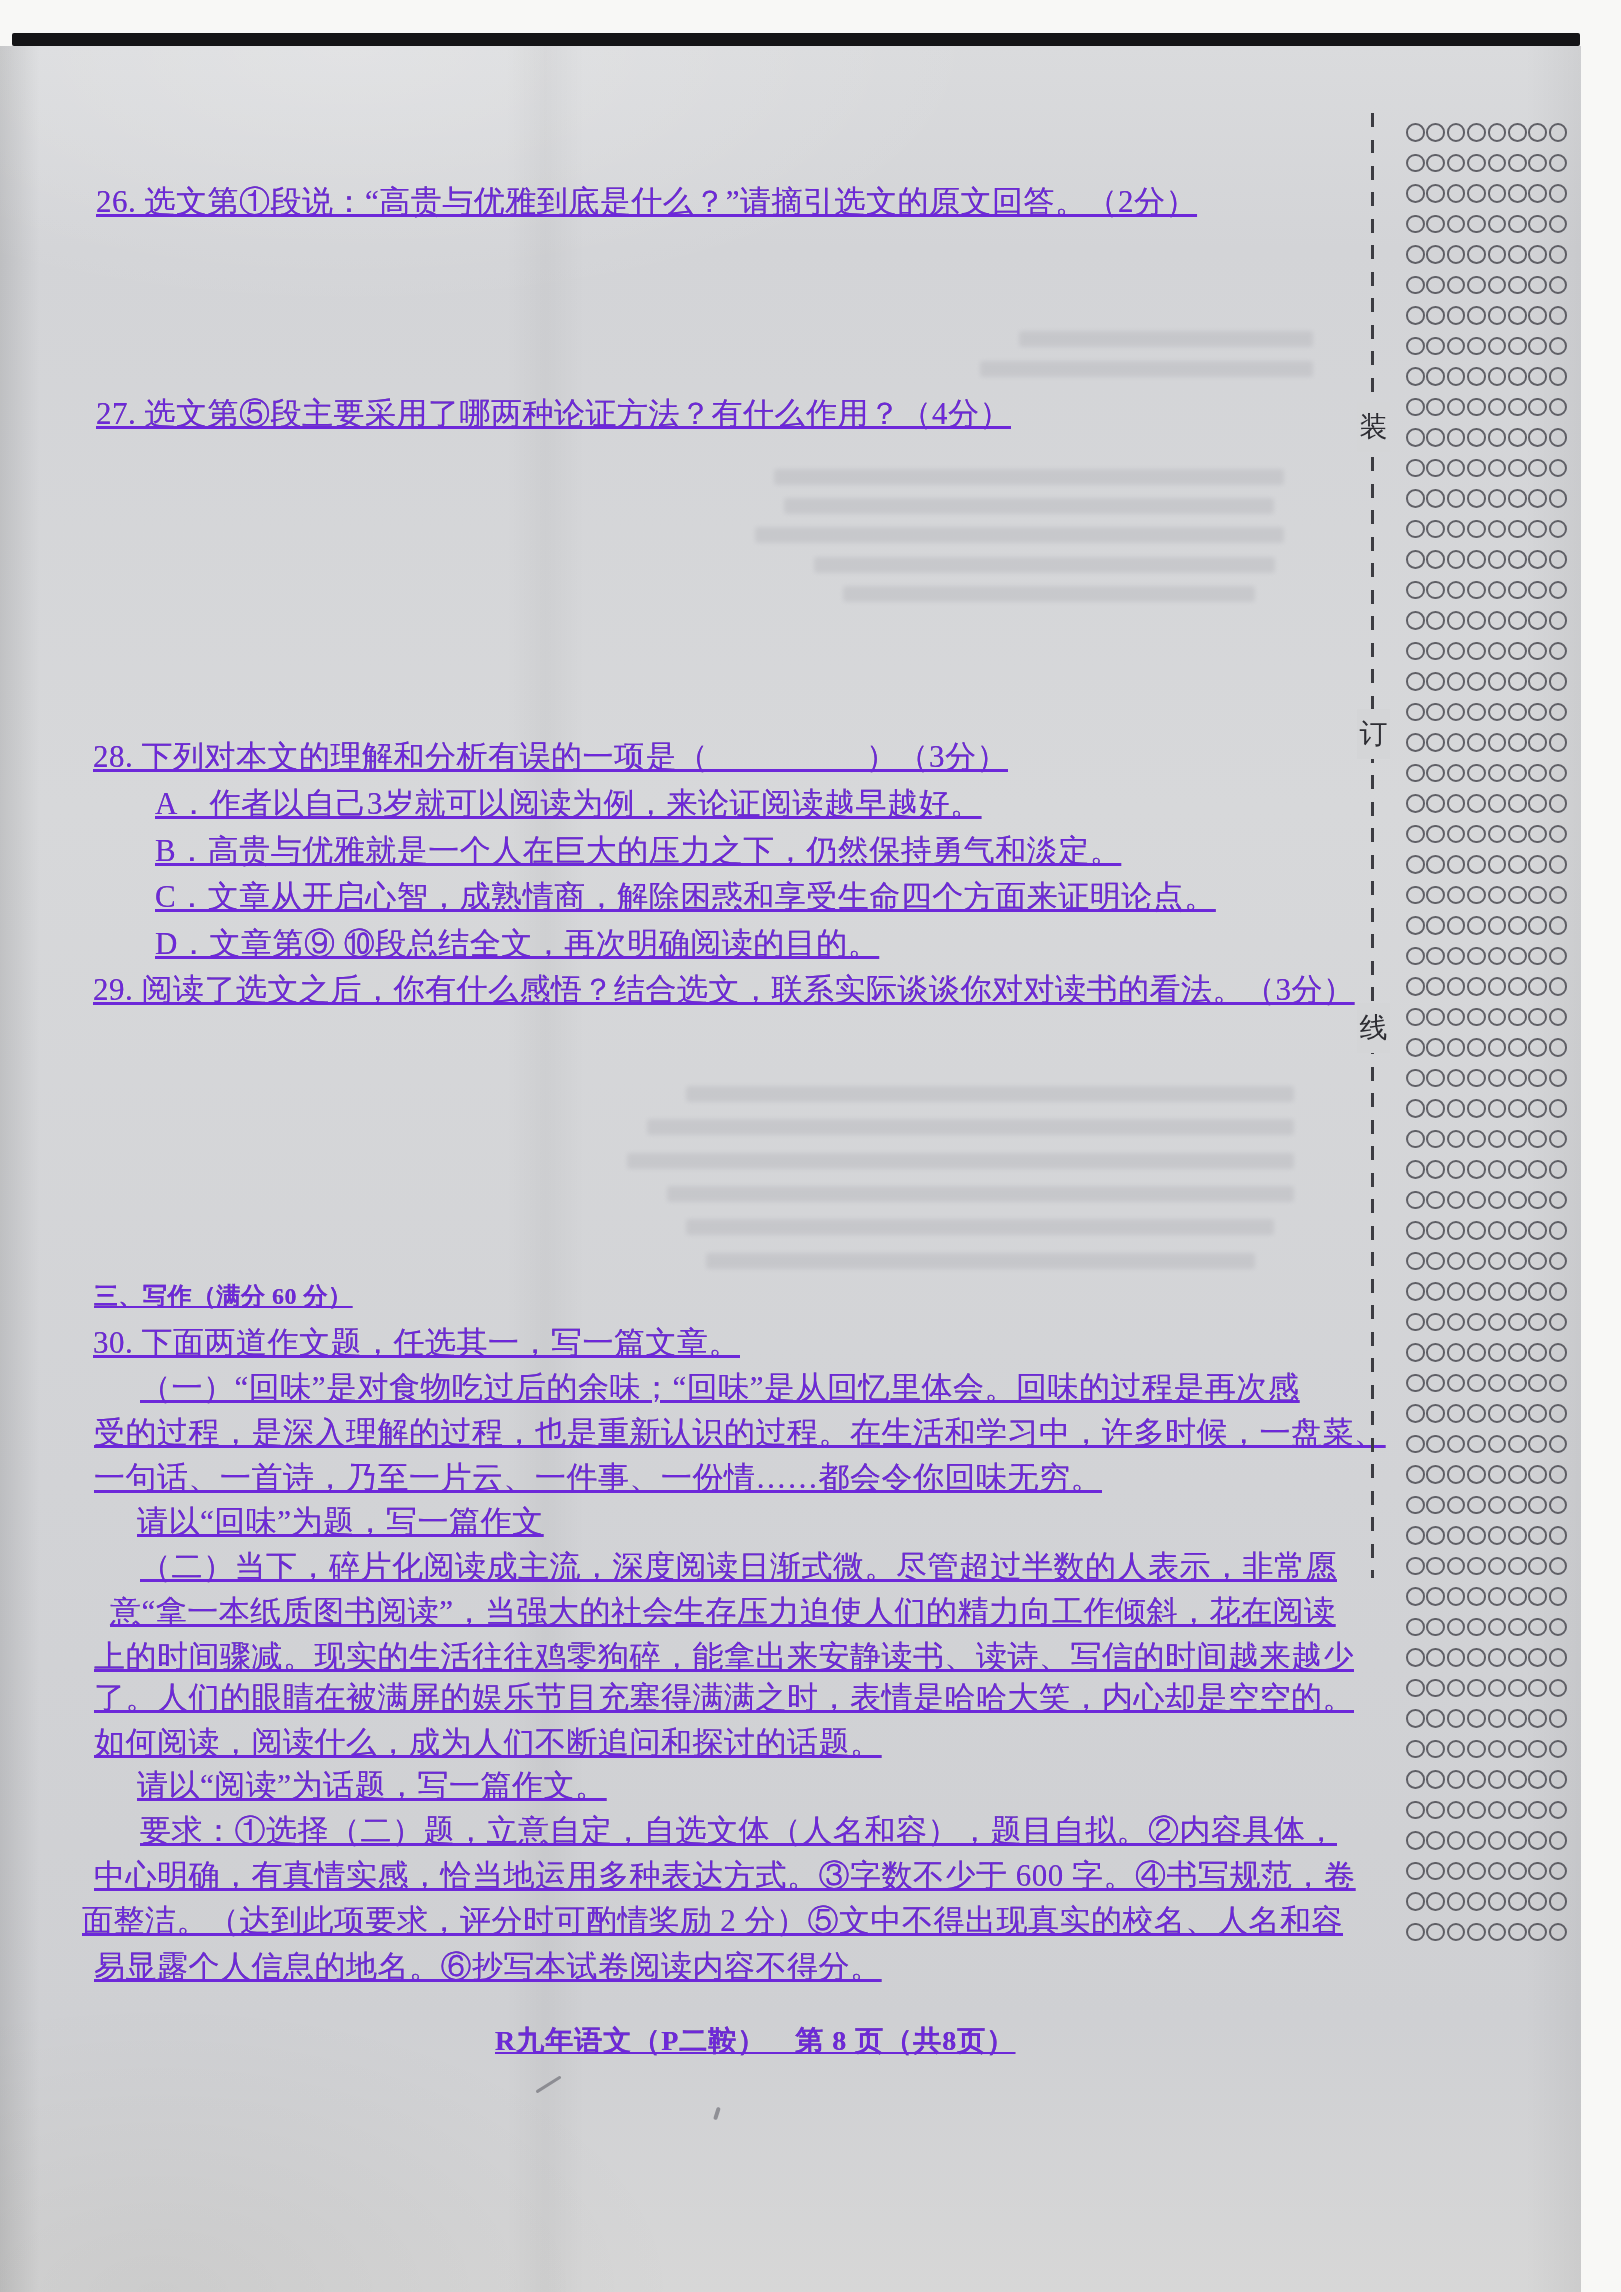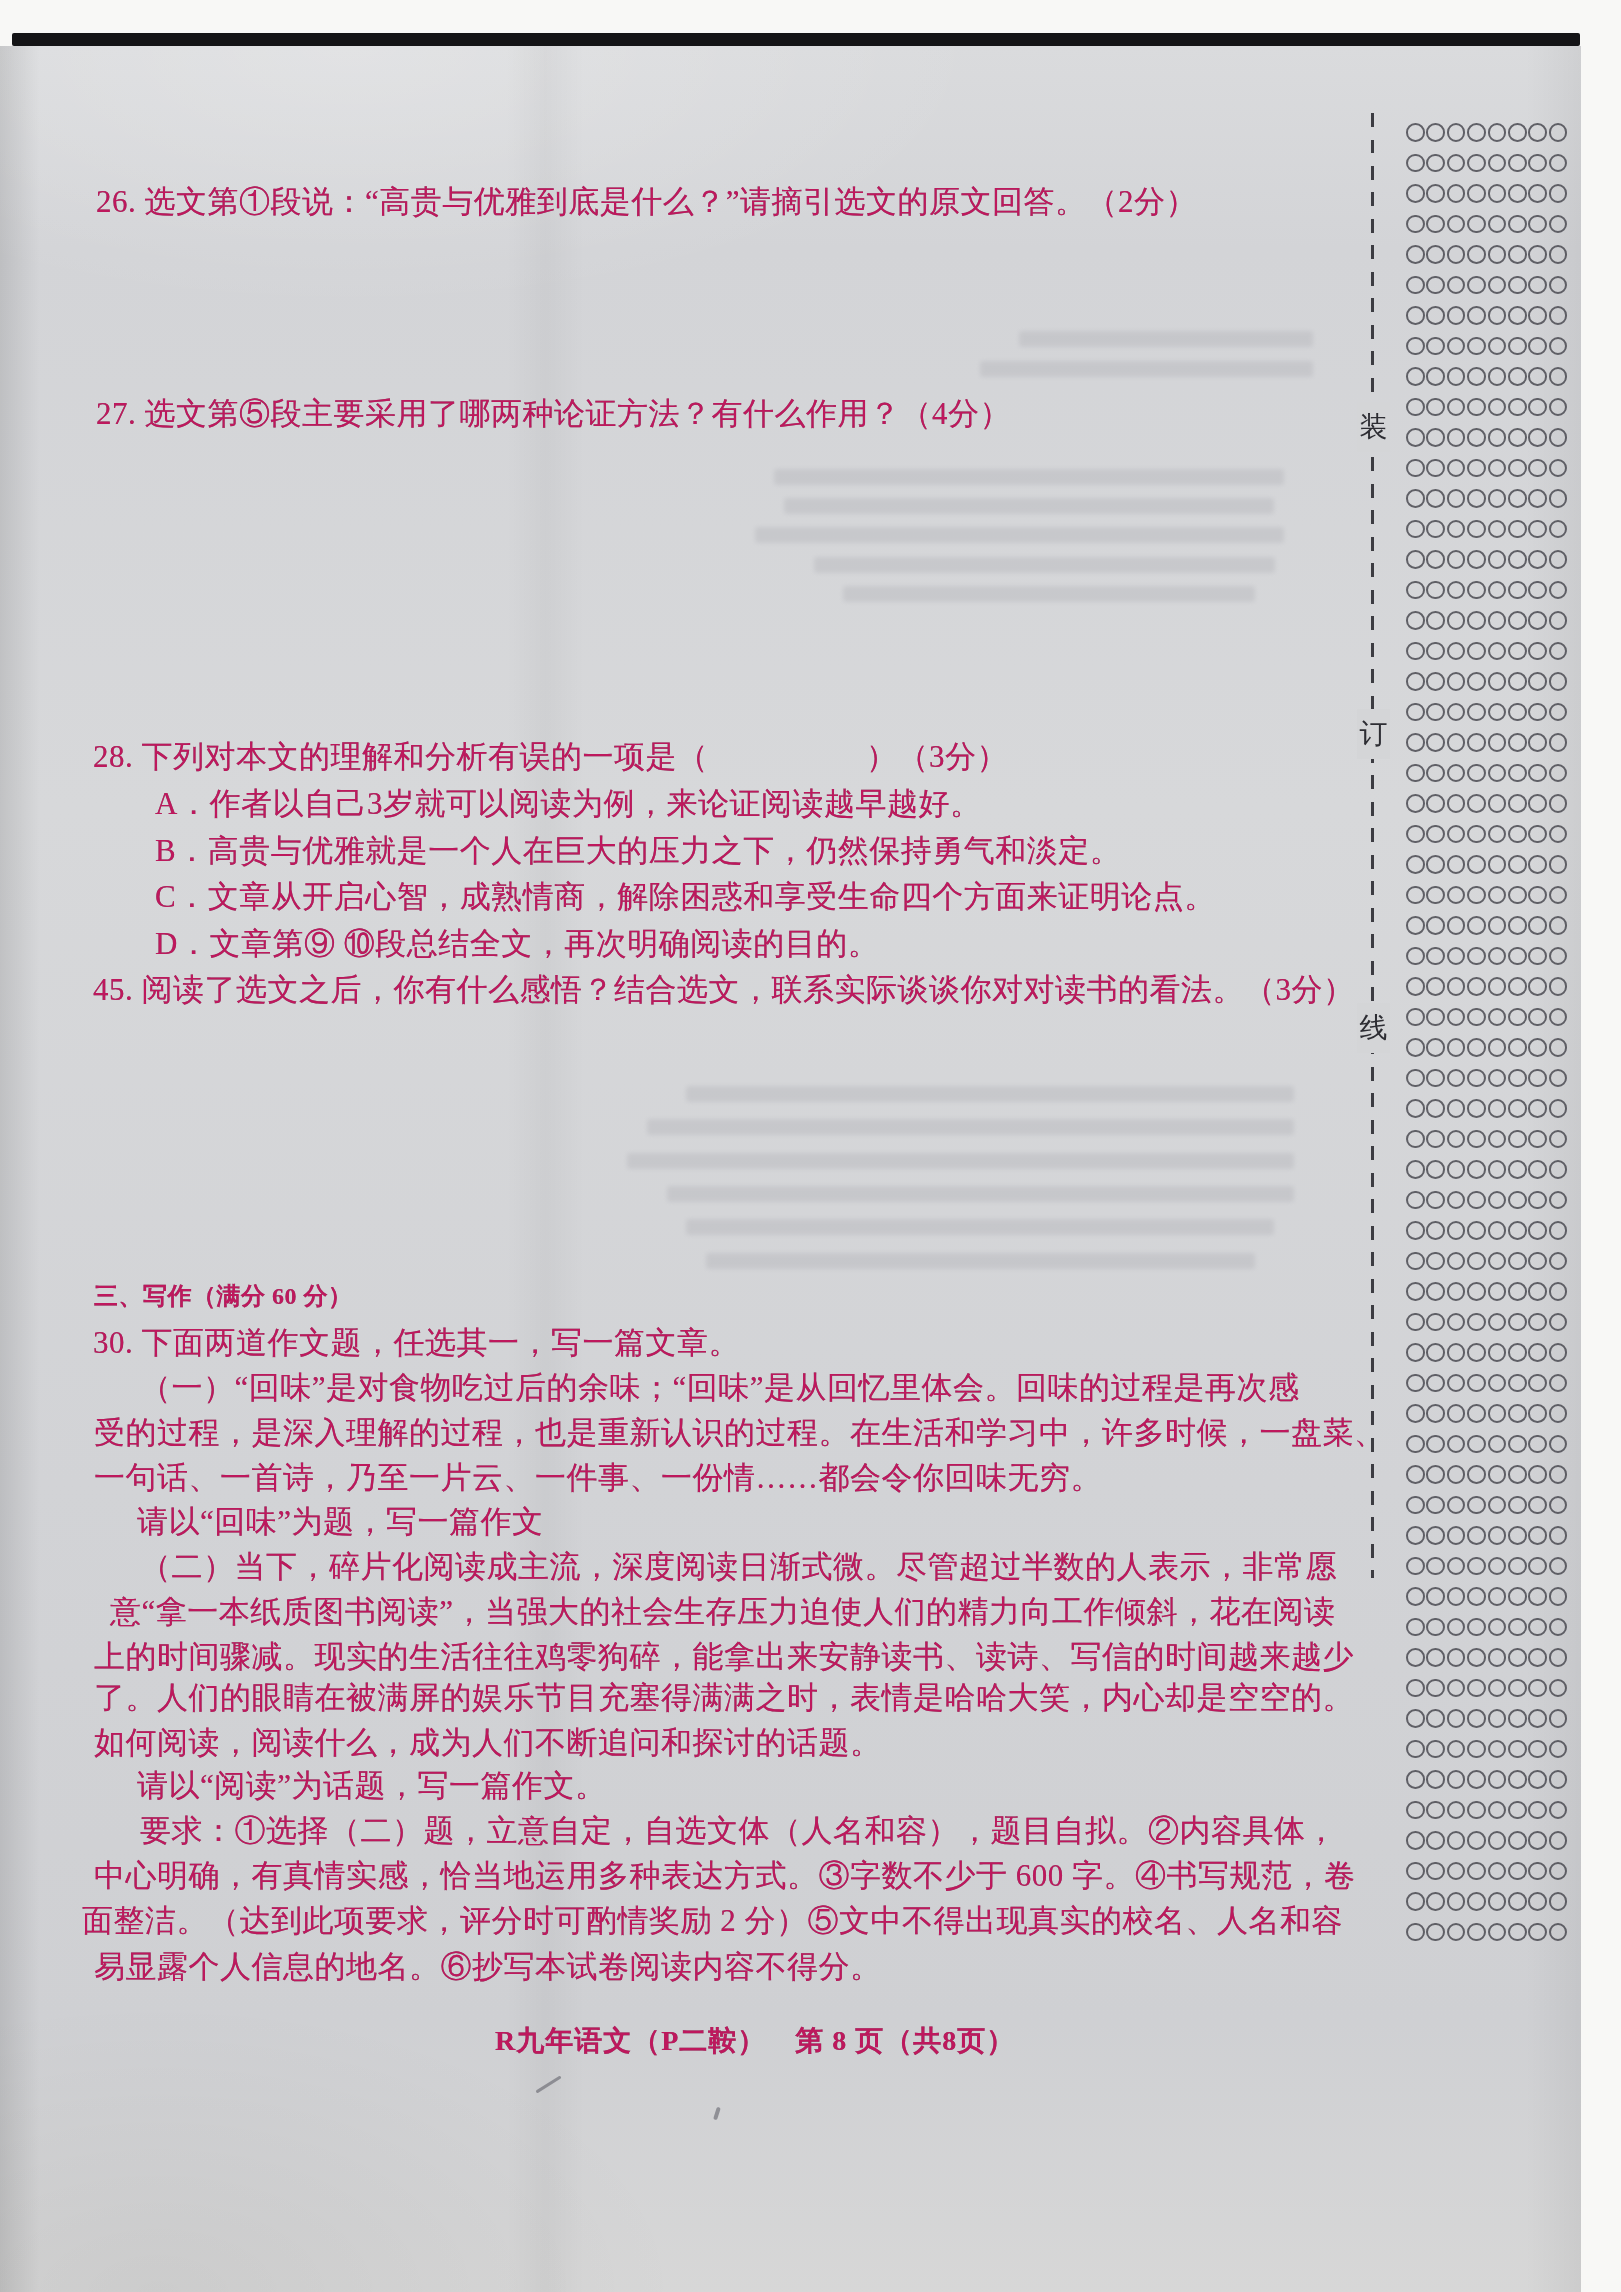--- a/index.html
+++ b/index.html
@@ -22,23 +22,24 @@
       linear-gradient(180deg,#dadbdd 0%,#d3d4d7 9%,#d7d8da 34%,#d2d3d6 64%,#cfd0d3 88%,#d7d7d7 100%);
   }
   
   .scan-edge{
     position:absolute;left:11.8px;top:33px;width:1568px;height:12.7px;
     background:#141416;border-radius:2px;
   }
   
   .t{
     position:absolute;
-    font-size:31px;line-height:39px;color:#be185d;
+    font-size:31px;line-height:39px;color:#6d28d9;
     letter-spacing:0.5px;white-space:nowrap;
     text-shadow:0 0 0.6px rgba(38,38,43,.55);
+    text-decoration:underline;
   }
   .bold{font-weight:bold;}
   .footer-line{font-size:28px;font-weight:bold;letter-spacing:1px;text-align:right;}
   
   .binding-line{
     position:absolute;left:1371px;top:113px;width:2.9px;height:1465px;
     background:repeating-linear-gradient(180deg,#3c3c42 0 13.7px,rgba(0,0,0,0) 13.7px 26.5px);
   }
   .binding-char{
     position:absolute;left:1357px;width:33px;text-align:center;
@@ -71,21 +72,21 @@
 
 <div class="t" style="left:96px;top:182px">26. 选文第①段说：“高贵与优雅到底是什么？”请摘引选文的原文回答。（2分）</div>
 <div class="t" style="left:96px;top:394px">27. 选文第⑤段主要采用了哪两种论证方法？有什么作用？（4分）</div>
 
 <div class="t" style="left:93px;top:737px">28. 下列对本文的理解和分析有误的一项是（　　　　　）（3分）</div>
 <div class="t" style="left:155px;top:784px">A．作者以自己3岁就可以阅读为例，来论证阅读越早越好。</div>
 <div class="t" style="left:155px;top:831px">B．高贵与优雅就是一个人在巨大的压力之下，仍然保持勇气和淡定。</div>
 <div class="t" style="left:155px;top:877px">C．文章从开启心智，成熟情商，解除困惑和享受生命四个方面来证明论点。</div>
 <div class="t" style="left:155px;top:924px">D．文章第⑨ ⑩段总结全文，再次明确阅读的目的。</div>
 
-<div class="t" style="left:93px;top:970px">45. 阅读了选文之后，你有什么感悟？结合选文，联系实际谈谈你对对读书的看法。（3分）</div>
+<div class="t" style="left:93px;top:970px">29. 阅读了选文之后，你有什么感悟？结合选文，联系实际谈谈你对对读书的看法。（3分）</div>
 
 <div class="t bold" style="left:94px;top:1277px;font-size:24px">三、写作（满分 60 分）</div>
 <div class="t" style="left:93px;top:1323px">30. 下面两道作文题，任选其一，写一篇文章。</div>
 
 <div class="t" style="left:140px;top:1368px">（一）“回味”是对食物吃过后的余味；“回味”是从回忆里体会。回味的过程是再次感</div>
 <div class="t" style="left:94px;top:1413px">受的过程，是深入理解的过程，也是重新认识的过程。在生活和学习中，许多时候，一盘菜、</div>
 <div class="t" style="left:94px;top:1458px">一句话、一首诗，乃至一片云、一件事、一份情……都会令你回味无穷。</div>
 <div class="t" style="left:137px;top:1502px">请以“回味”为题，写一篇作文</div>
 
 <div class="t" style="left:140px;top:1547px">（二）当下，碎片化阅读成主流，深度阅读日渐式微。尽管超过半数的人表示，非常愿</div>

